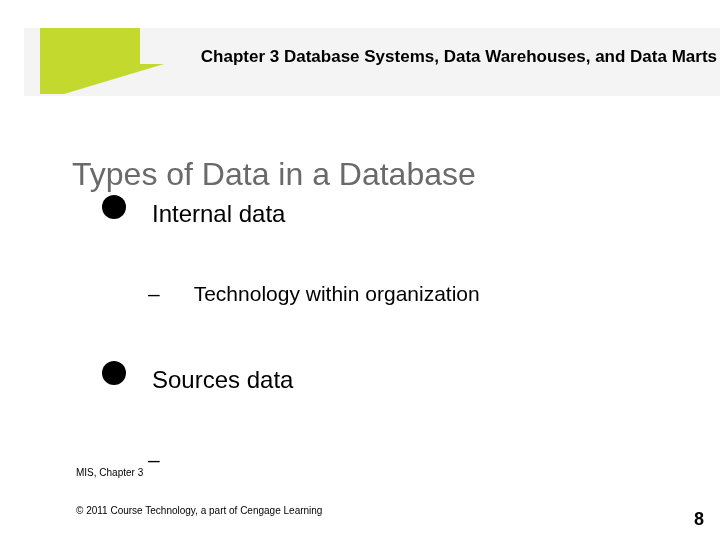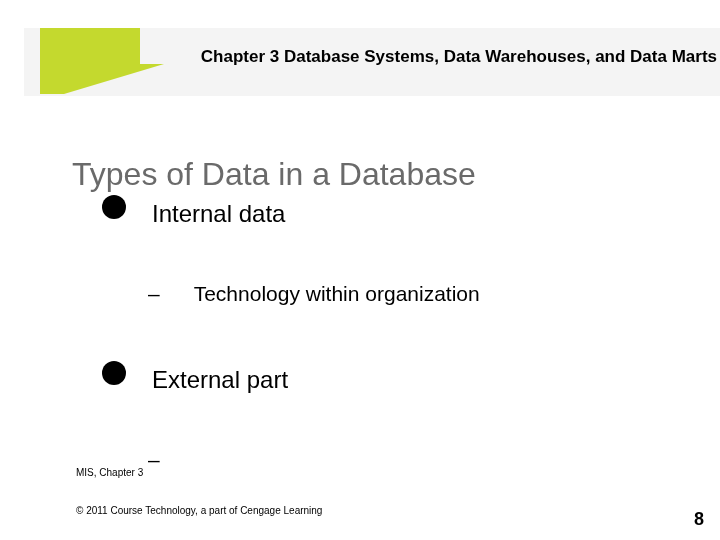--- a/index.html
+++ b/index.html
@@ -53,21 +53,21 @@
     <div class="bullet-l1">
       <span class="dot"></span>
       <span>Internal data</span>
     </div>
     <div class="bullet-l2">
       <span class="dash">–</span>
       <span>Technology within organization</span>
     </div>
     <div class="bullet-l1">
       <span class="dot"></span>
-      <span>External part</span>
+      <span>Sources data</span>
     </div>
     <div class="bullet-l2">
       <span class="dash">–</span>
     </div>
   </div>
 
   <div class="footer-left">
     <div>MIS, Chapter 3</div>
     <div>© 2011 Course Technology, a part of Cengage Learning</div>
   </div>

